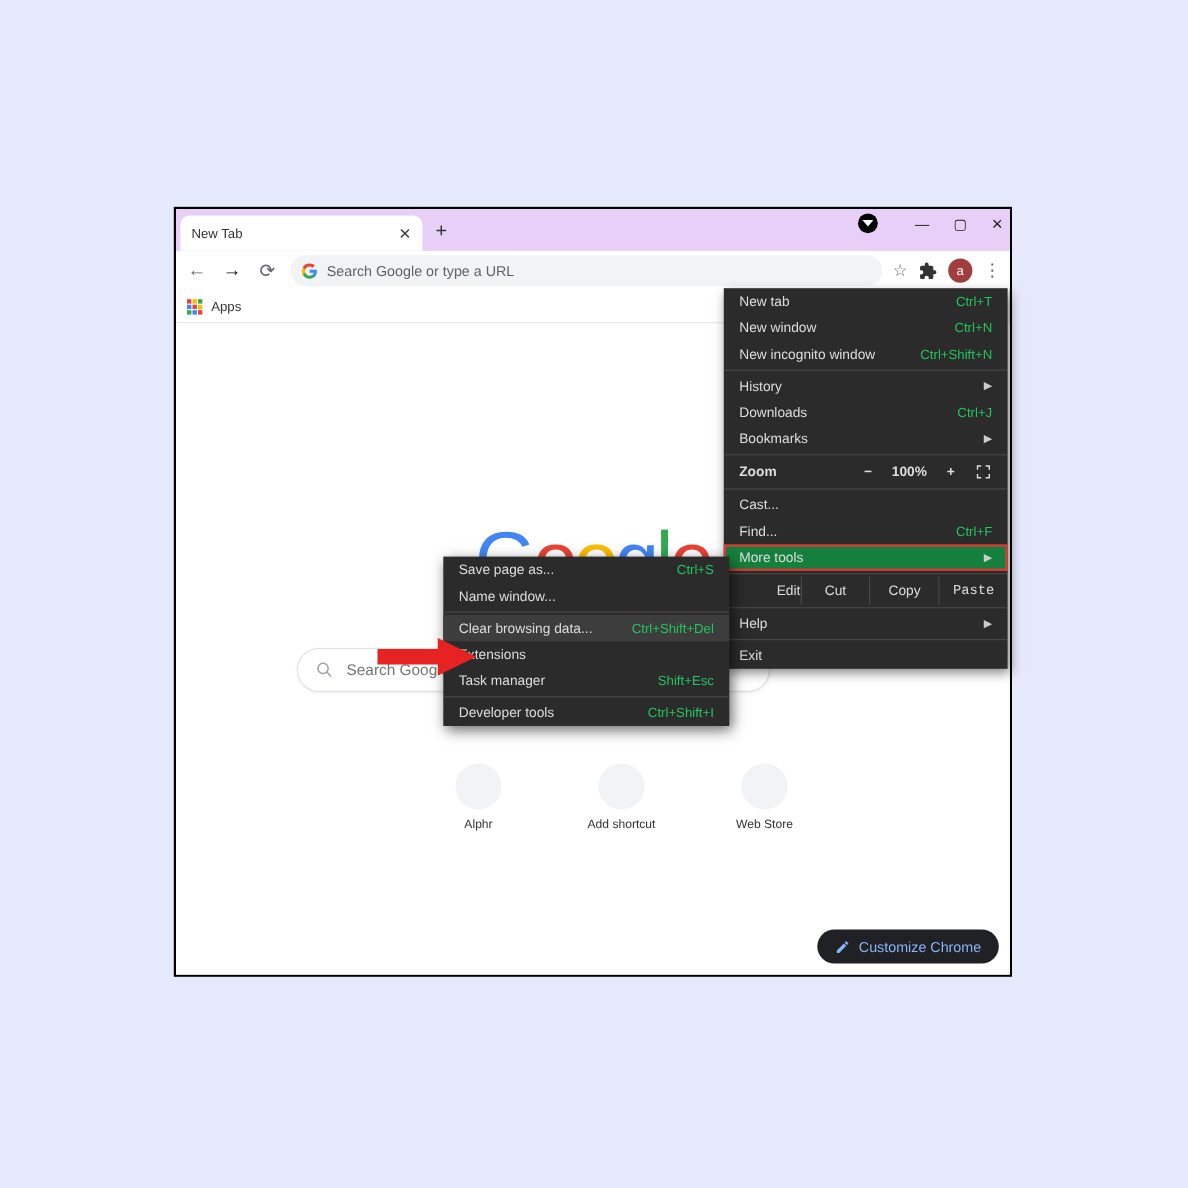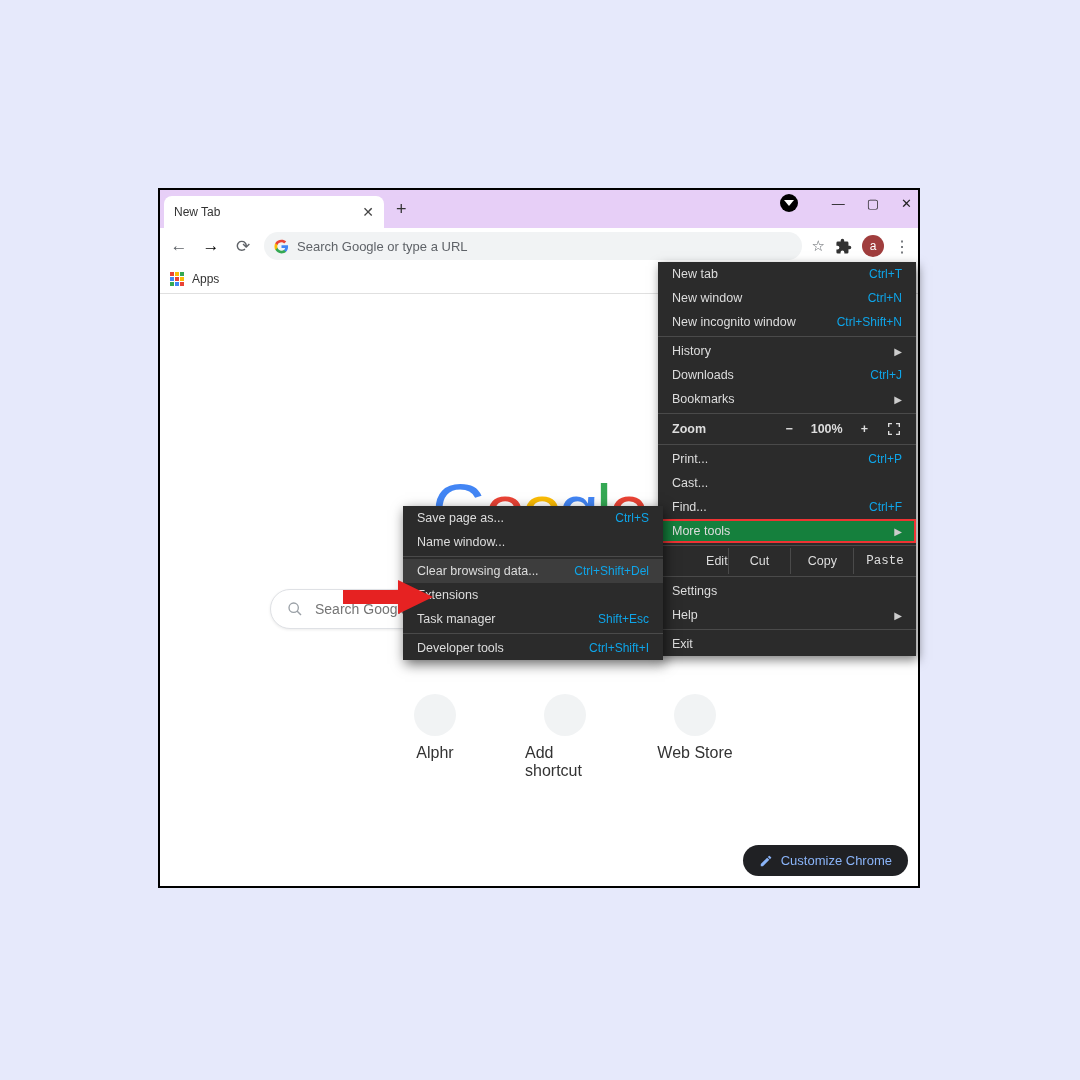--- a/index.html
+++ b/index.html
@@ -71,42 +71,42 @@
 .searchbox {
   position: absolute; left: 110px; top: 295px; width: 430px; height: 40px;
   border: 1px solid #dfe1e5; border-radius: 22px; background: #fff;
   display: flex; align-items: center; padding: 0 16px; gap: 12px;
   box-shadow: 0 1px 3px rgba(0,0,0,0.08);
 }
 .searchbox input { border: none; outline: none; font-size: 14px; flex: 1; color: #555; background: transparent; }
 
 .shortcuts {
   position: absolute; left: 235px; top: 400px; display: flex; gap: 50px;
-  font-size: 16px; color: #333;
+  font-size: 11px; color: #333;
 }
 .shortcut { display: flex; flex-direction: column; align-items: center; gap: 8px; width: 80px; cursor: pointer; }
 .shortcut .circle { width: 42px; height: 42px; border-radius: 50%; background: #f1f3f4; }
 
 .customize {
   position: absolute; right: 10px; bottom: 10px; background: #202124; color: #8ab4f8;
   border-radius: 20px; padding: 8px 16px; font-size: 13px; display: flex; align-items: center; gap: 8px;
   cursor: pointer;
 }
 
 
 .menu {
   position: absolute; right: 2px; top: 72px; width: 258px; background: #2b2b2b;
   color: #ddd; font-size: 12.5px; box-shadow: 2px 4px 10px rgba(0,0,0,0.5); z-index: 10;
 }
 .menu-row {
   display: flex; align-items: center; padding: 5px 14px; min-height: 22px;
   justify-content: space-between; cursor: pointer;
 }
 .menu-sep { height: 1px; background: #4a4a4a; margin: 2px 0; }
-.menu-row .shortcut-key { color: #0ea5e9; font-size: 12px; }
+.menu-row .shortcut-key { color: #22c55e; font-size: 12px; }
 .menu-row .arrow { color: #ccc; font-size: 10px; }
 .menu-row.highlight { outline: 2px solid #e33; outline-offset: -2px; background: #15803d; }
 
 .zoom-row { display: flex; align-items: center; padding: 4px 14px; min-height: 26px; gap: 16px; font-weight: bold; }
 .zoom-controls { margin-left: auto; display: flex; align-items: center; gap: 18px; }
 .zoom-controls span { color: #ddd; cursor: pointer; }
 .fullscreen-icon { width: 16px; height: 16px; }
 
 .edit-row { display: flex; padding: 0; }
 .edit-row .cell { flex: 1; text-align: center; padding: 6px 0; border-right: 1px solid #4a4a4a; cursor: pointer; }
@@ -264,46 +264,39 @@
         <span>+</span>
         <span>
           <svg class="fullscreen-icon" viewBox="0 0 24 24" fill="none" stroke="#ddd" stroke-width="2">
               <path d="M4 9V4h5M20 9V4h-5M4 15v5h5M20 15v5h-5"></path>
             </svg>
         </span>
       </div>
     </div>
     <div class="menu-sep"></div>
     <div class="menu-row">
-        <span>Print...</span>
-        <span class="shortcut-key">Ctrl+P</span>
-      </div>
-    <div class="menu-row">
         <span>Cast...</span>
       </div>
     <div class="menu-row">
         <span>Find...</span>
         <span class="shortcut-key">Ctrl+F</span>
       </div>
     <div class="menu-row highlight">
         <span>More tools</span>
         <span class="arrow">▶</span>
       </div>
     <div class="menu-sep"></div>
     <div class="edit-row">
       <div class="cell">Edit</div>
       <div class="cell">Cut</div>
       <div class="cell">Copy</div>
       <div class="cell">Paste</div>
     </div>
     <div class="menu-sep"></div>
     <div class="menu-row">
-        <span>Settings</span>
-      </div>
-    <div class="menu-row">
         <span>Help</span>
         <span class="arrow">▶</span>
       </div>
     <div class="menu-sep"></div>
     <div class="menu-row">
         <span>Exit</span>
       </div>
   </div>
 
   <div class="submenu">

